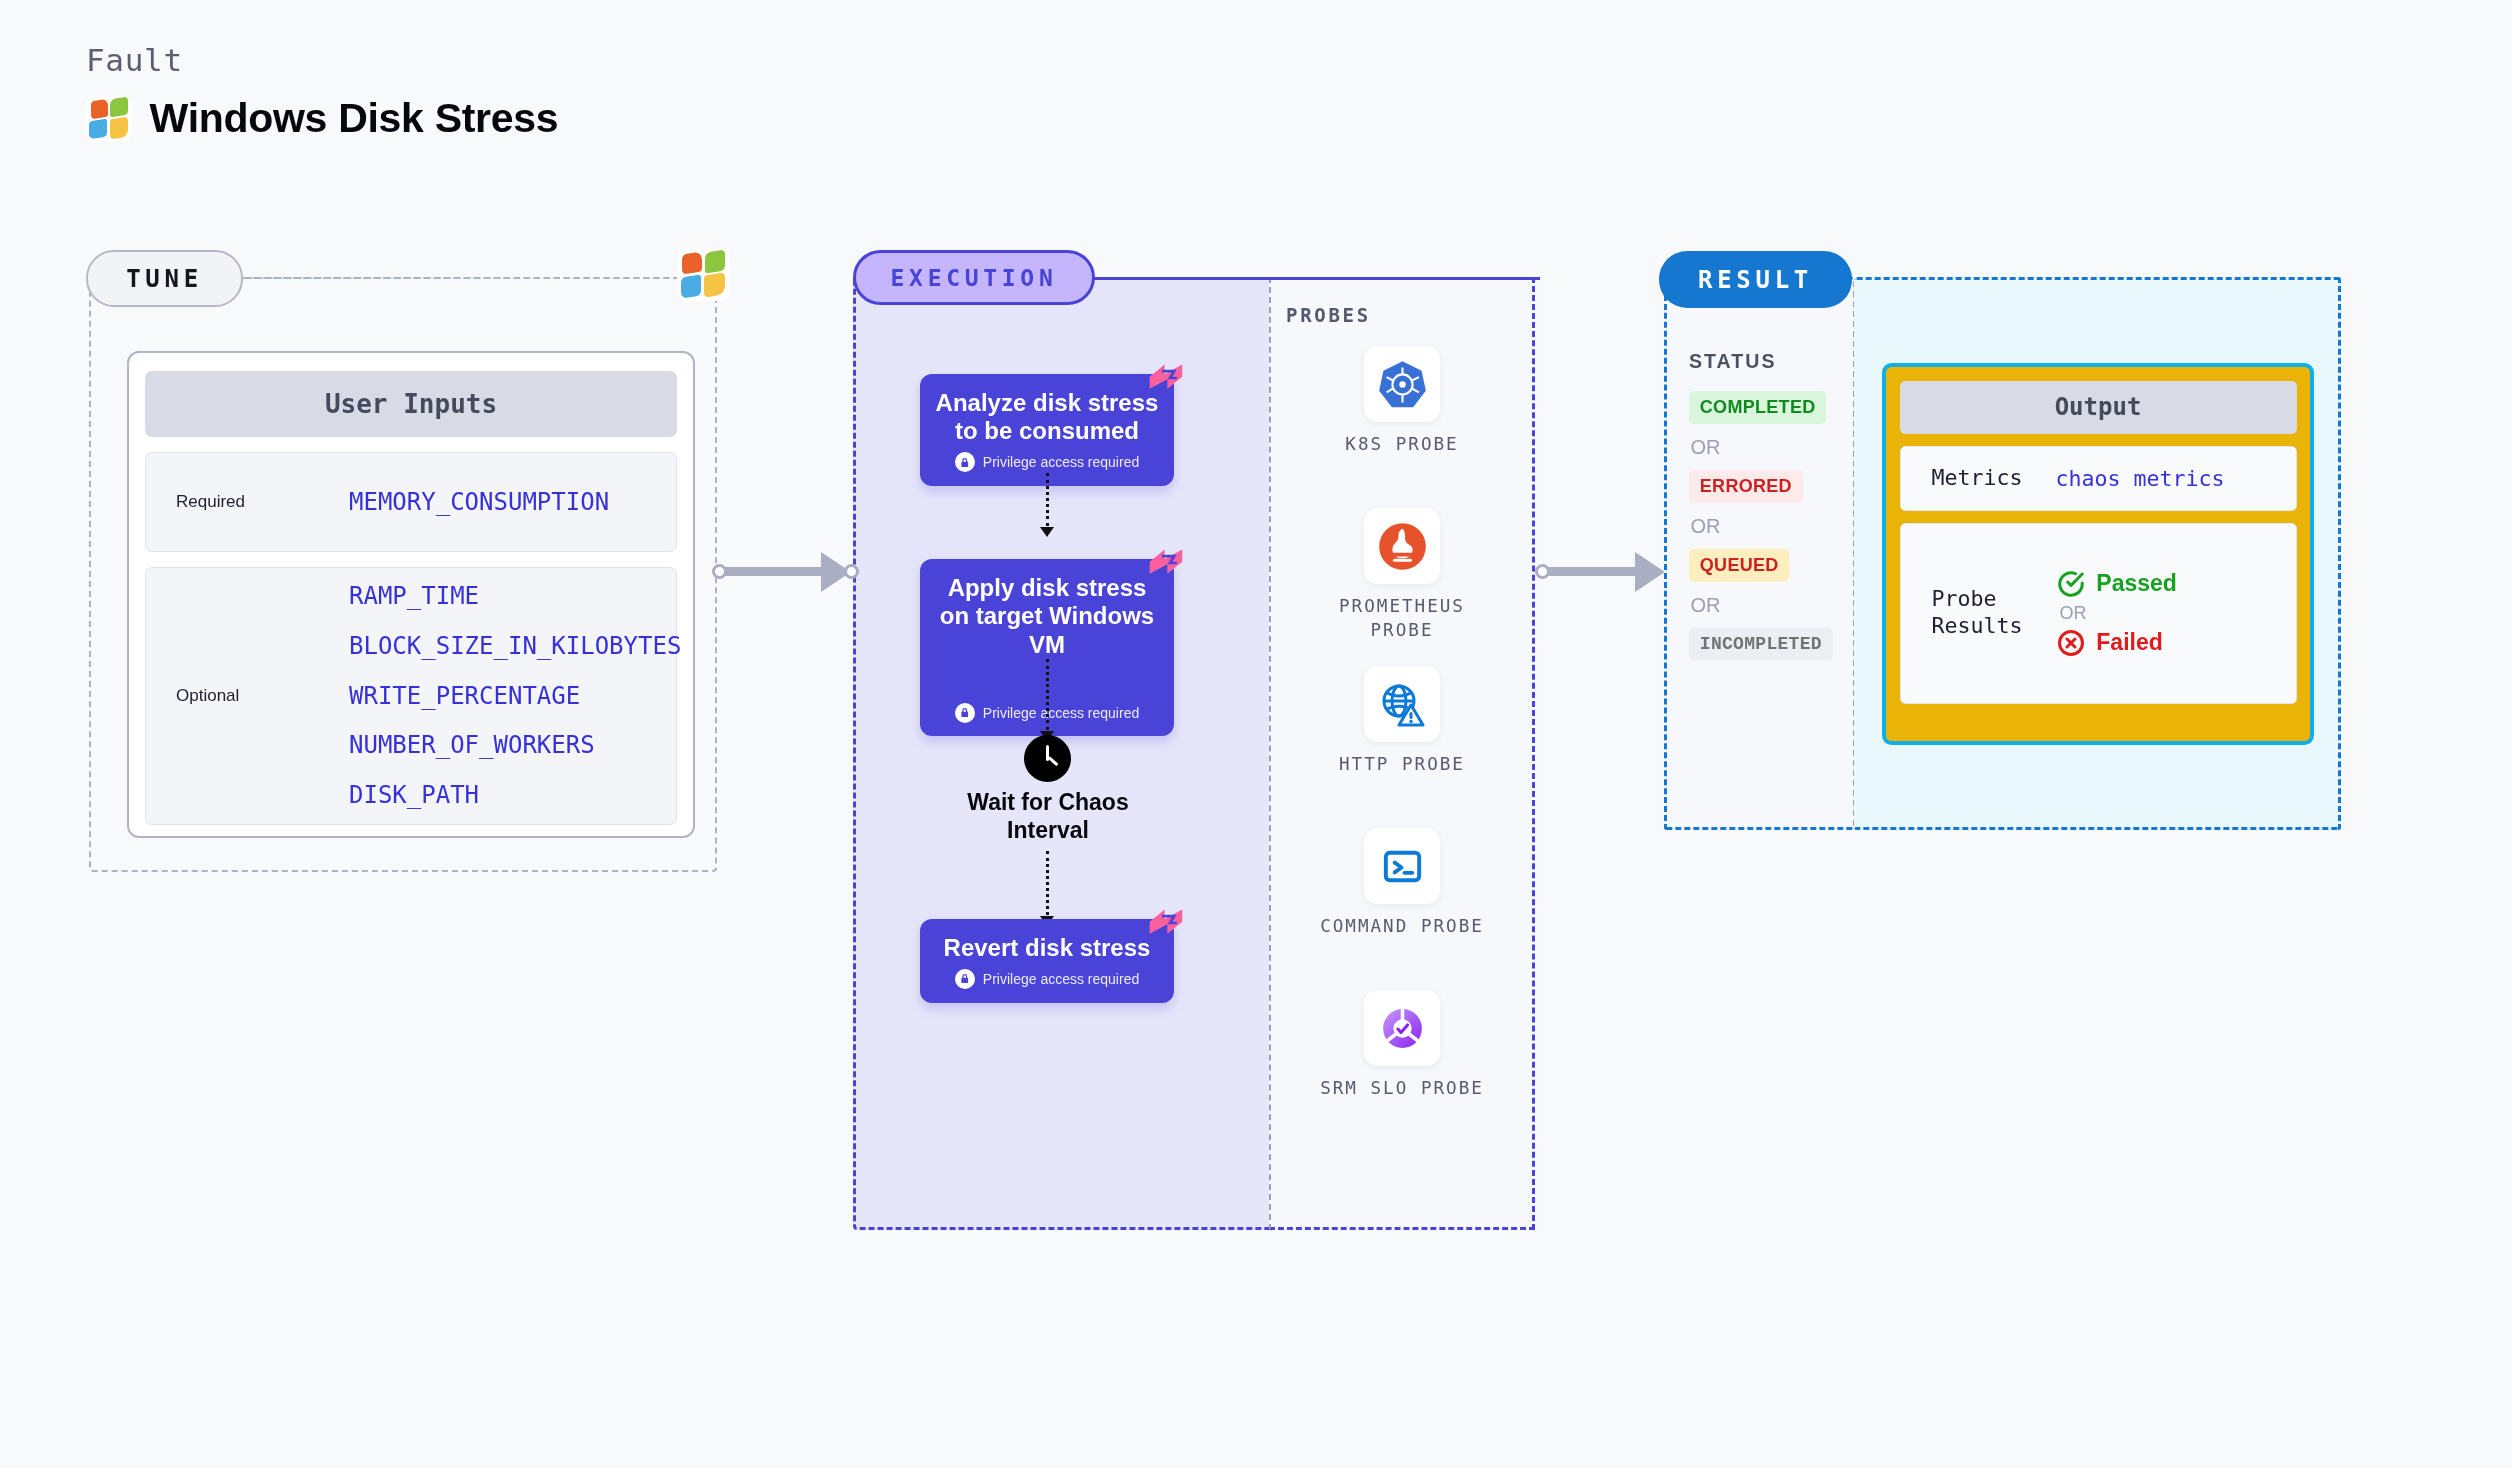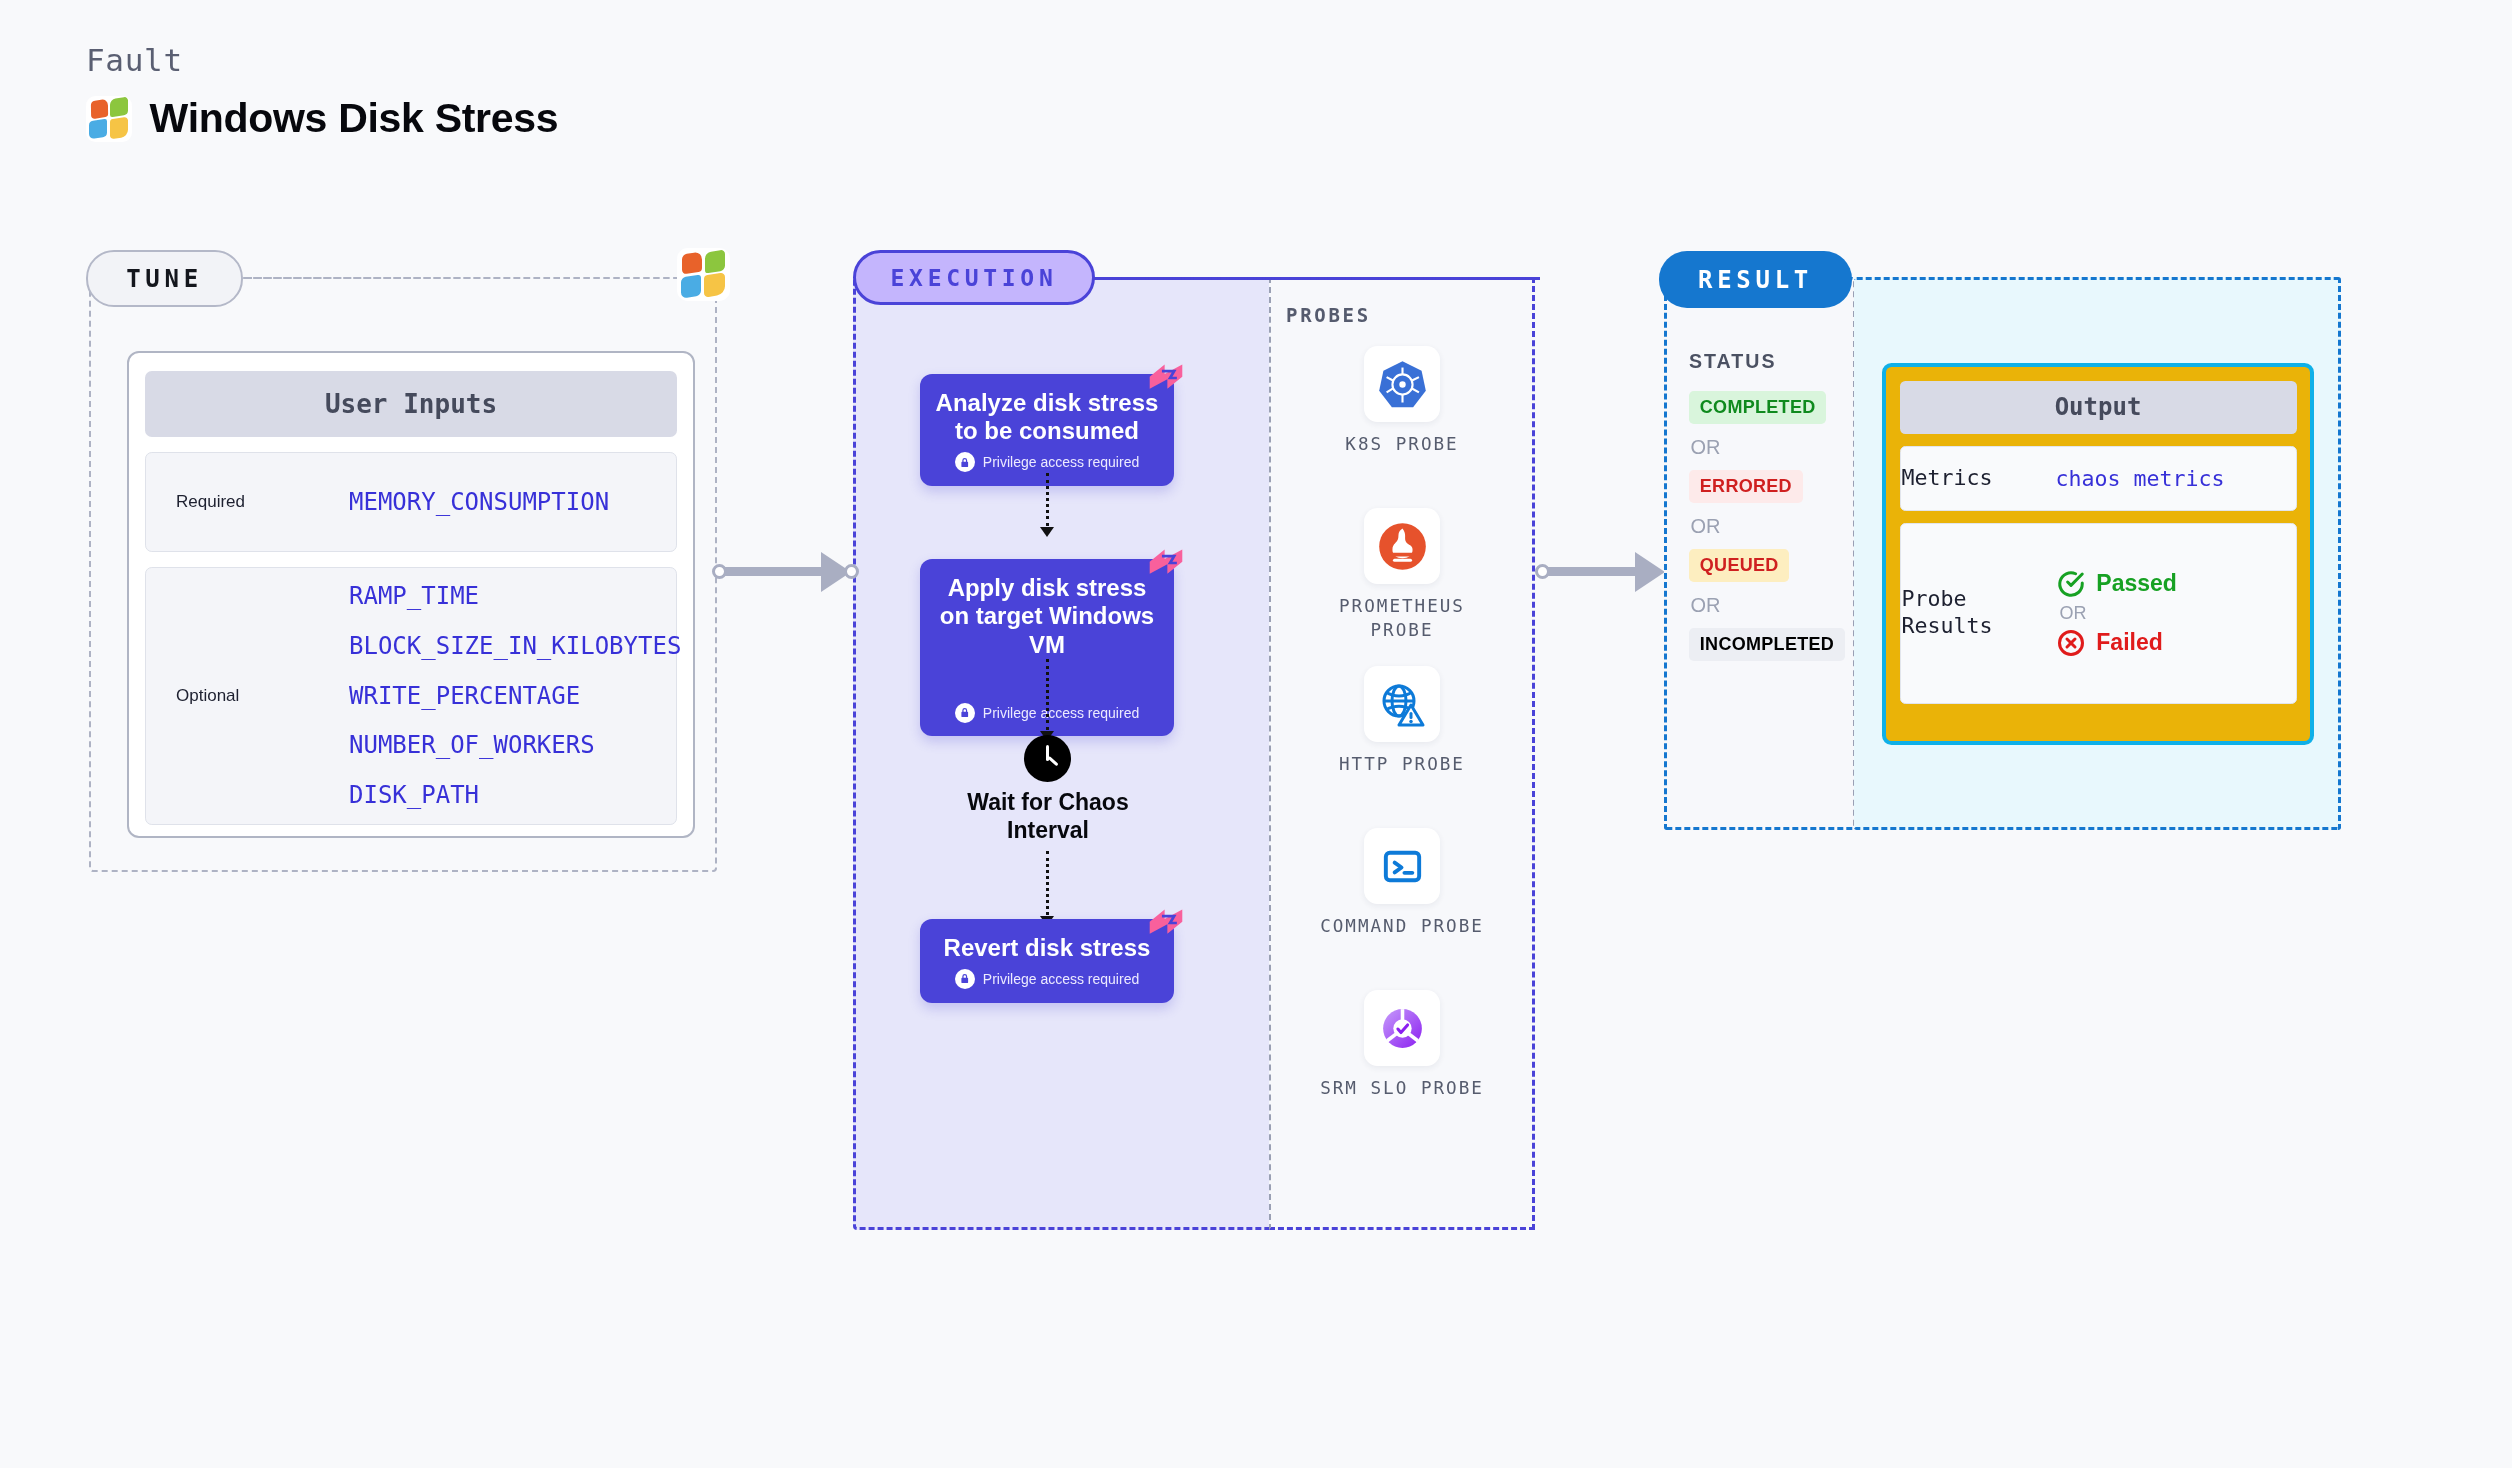--- a/index.html
+++ b/index.html
@@ -219,21 +219,21 @@
     font-family: "DejaVu Sans Mono", monospace; font-size: 24px;
     font-weight: bold; color: #454a5c;
   }
   .out-section {
     margin: 12px 13.5px 0 13.5px; background: #f9fafc;
     border: 1.4px solid #e2e5ec; border-radius: 5.4px; display: flex; align-items: center;
   }
   .out-metrics { height: 65px; }
   .out-probes { height: 181px; }
   .out-label {
-    width: 155px; flex: none; padding-left: 1px;
+    width: 155px; flex: none; padding-left: 31px;
     font-family: "DejaVu Sans Mono", monospace; font-size: 21.6px; color: #1d2030;
     line-height: 1.25;
   }
   .out-val {
     font-family: "DejaVu Sans Mono", monospace; font-size: 21.6px; color: #3730d8;
   }
   .pr-list { display: flex; flex-direction: column; gap: 4px; }
   .pr-row { display: flex; align-items: center; gap: 10.8px; }
   .pr-row span { font-size: 23px; font-weight: bold; }
   .pr-or { font-size: 18px; color: #9ba1b2; margin-left: 4px; }
@@ -462,21 +462,21 @@
   <div class="panel-pill" id="result-pill">RESULT</div>
 
   <div class="status-hdr">STATUS</div>
   <div class="status-list">
     <div><span class="badge" style="background:#d9f5dc;color:#0f8a1e;">COMPLETED</span></div>
     <div class="or-txt">OR</div>
     <div><span class="badge" style="background:#fdeaea;color:#cf2020;">ERRORED</span></div>
     <div class="or-txt">OR</div>
     <div><span class="badge" style="background:#fdeec0;color:#cf2020;">QUEUED</span></div>
     <div class="or-txt">OR</div>
-    <div><span class="badge" style="background:#eceef3;color:#000000;">INCOMPLETED</span></div>
+    <div><span class="badge" style="background:#eceef3;color:#737373;font-family:Liberation Mono, monospace;">INCOMPLETED</span></div>
   </div>
 
   <div class="output-card">
     <div class="output-title">Output</div>
 
     <div class="out-section out-metrics">
       <div class="out-label">Metrics</div>
       <div class="out-val">chaos metrics</div>
     </div>
 

